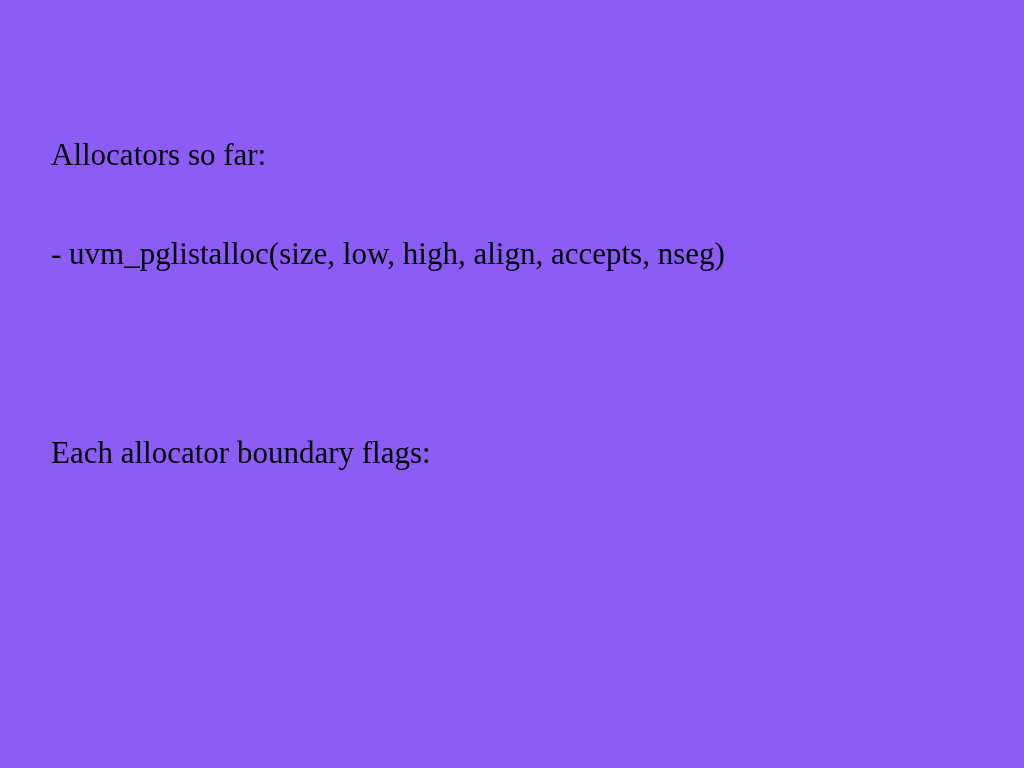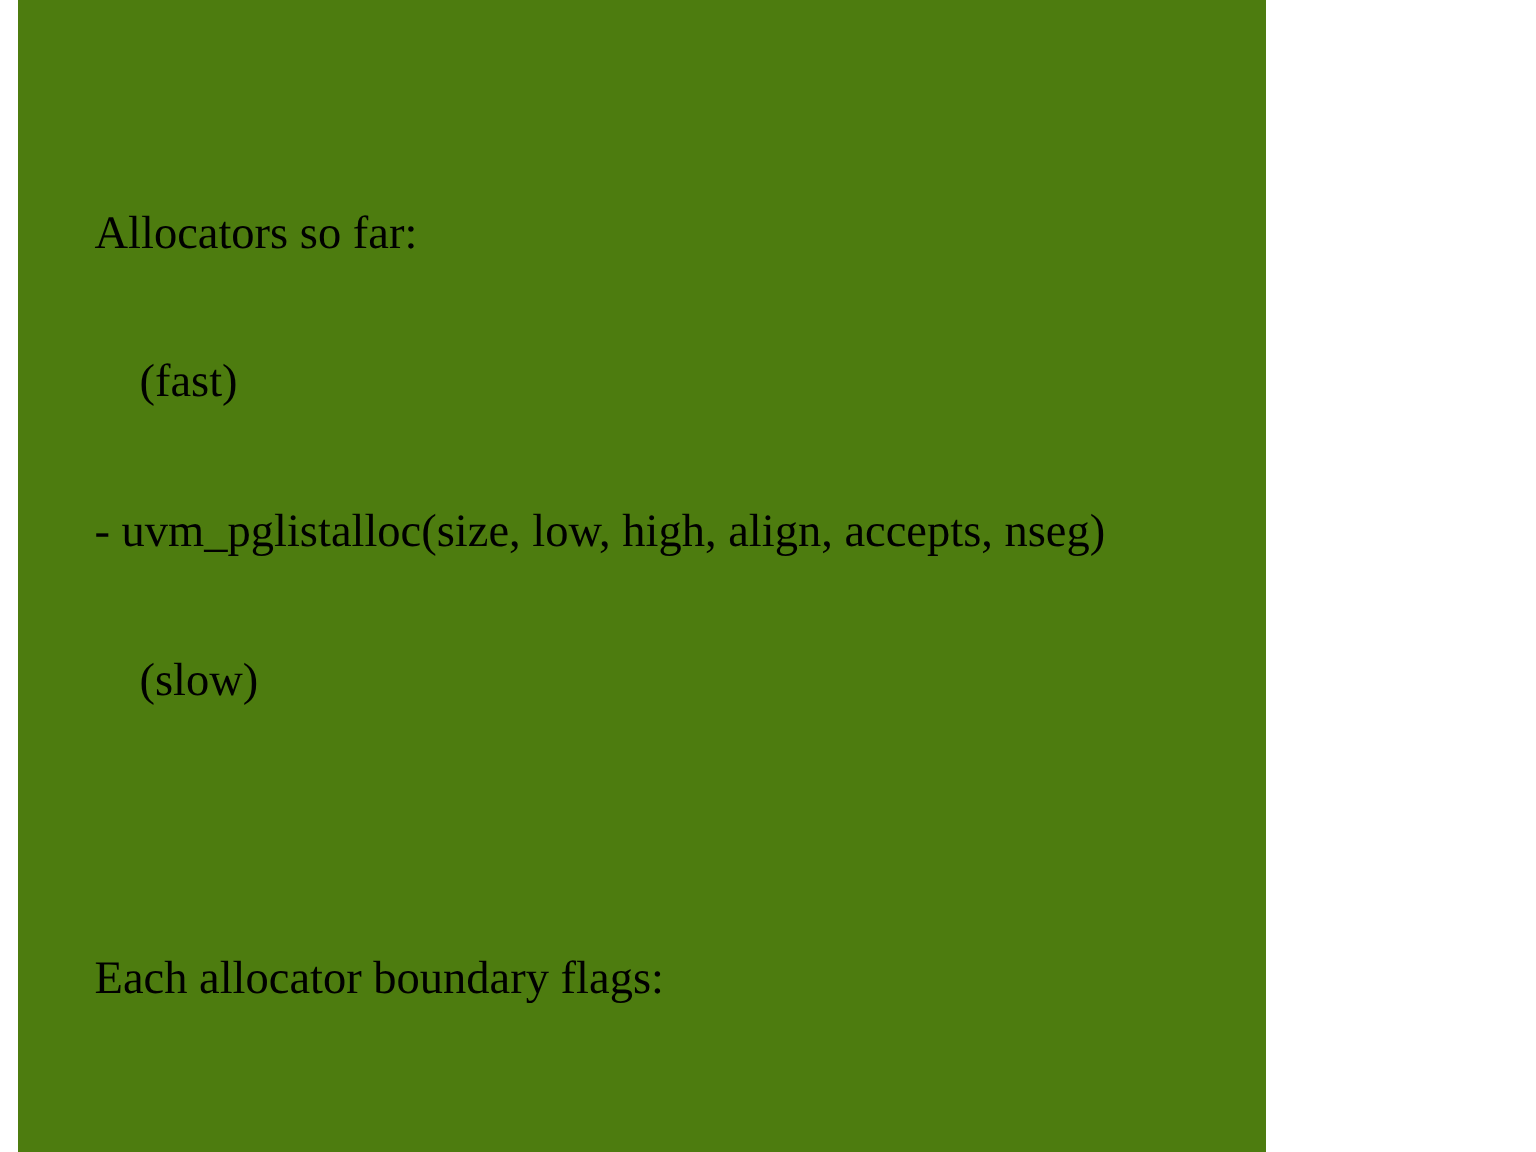--- a/index.html
+++ b/index.html
@@ -8,25 +8,25 @@
   }
   body {
     width: 1024px;
     height: 768px;
     background: #ffffff;
     overflow: hidden;
     position: relative;
   }
   .slide {
     position: absolute;
-    left: 12px;
+    left: 0;
     top: 0;
-    width: 832px;
+    width: 1024px;
     height: 768px;
-    background: #4d7c0f;
+    background: #8b5cf6;
   }
   .slide-text {
     position: absolute;
     left: 51px;
     top: 72px;
     color: #000000;
     font-family: "Liberation Serif", "DejaVu Serif", serif;
     font-size: 31px;
     line-height: 33.1px;
     white-space: pre;
@@ -37,23 +37,21 @@
   .indent {
     padding-left: 30px;
   }
 </style>
 </head>
 <body>
 
 <div class="slide">
   <div class="slide-text">
     <div class="line">Allocators so far:</div>
-    <div class="line indent">(fast)</div>
     <div class="line">- uvm_pglistalloc(size, low, high, align, accepts, nseg)</div>
-    <div class="line indent">(slow)</div>
     <div class="line"></div>
     <div class="line">Each allocator boundary flags:</div>
     
     
     
     
   </div>
 </div>
 
 </body></html>

